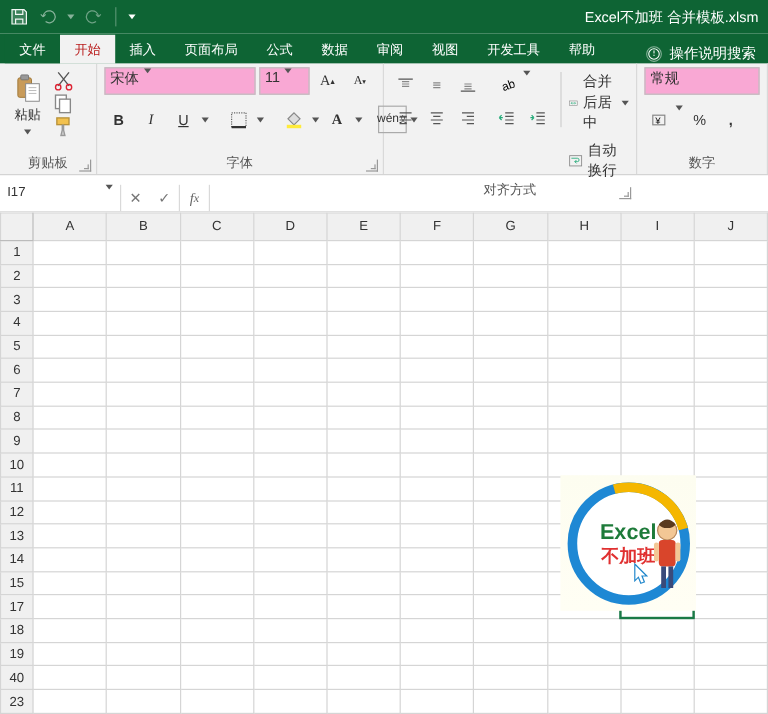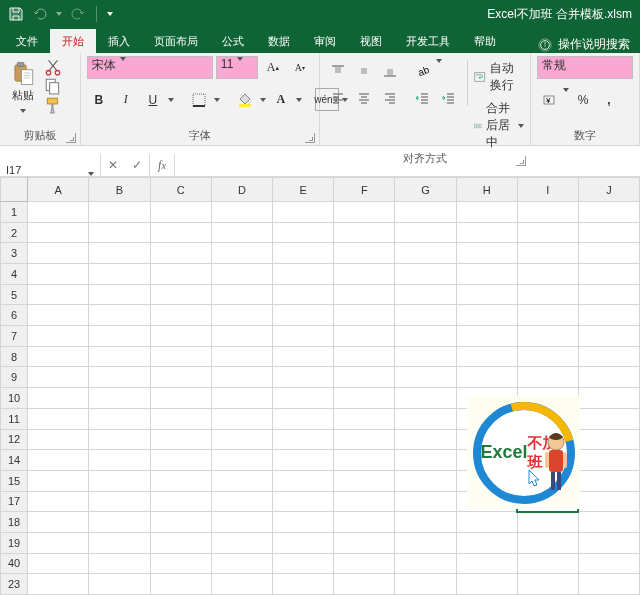--- a/index.html
+++ b/index.html
@@ -26,37 +26,37 @@
 .big-btn-label{font-size:11px;text-align:center}
 .mini-col{display:flex;flex-direction:column;gap:3px;padding-top:3px}
 .mini-icon{width:18px;height:16px;display:flex;align-items:center;justify-content:center}
 .font-row1,.font-row2{display:flex;align-items:center;gap:3px}
 .combo{height:21px;border:1px solid #bfbfbf;background:#f9a8d4;display:flex;padding:0 4px;font-size:12px}
 .combo .arrow{margin-left:4px}
 .font-row2{margin-top:5px}
 .rbtn{width:22px;height:21px;display:flex;align-items:center;justify-content:center;border:1px solid transparent;font-size:12px}
 .rbtn svg{width:14px;height:14px}
 .namebox-row{height:22px;border-bottom:1px solid #d9d9d9;display:flex;align-items:stretch;background:#fff;margin-top:8px}
-.namebox{width:88px;border-right:1px solid #d9d9d9;display:flex;align-items:flex-end;padding:0 6px;font-size:11px}
+.namebox{width:88px;border-right:1px solid #d9d9d9;display:flex;align-items:flex-start;padding:0 6px;font-size:11px}
 .namebox .arrow{margin-left:auto;color:#666}
 .fx-btns{display:flex;align-items:center;border-right:1px solid #d9d9d9}
 .fx-btn{width:24px;display:flex;align-items:center;justify-content:center;color:#777}
 .fx-label{width:24px;display:flex;align-items:center;justify-content:center;font-style:italic;font-family:"Times New Roman",serif;border-right:1px solid #d9d9d9;color:#666}
 .formula-bar{flex:1;padding:0 6px}
 .grid-wrap{flex:1;display:flex;overflow:hidden}
 .grid{border-collapse:collapse;table-layout:fixed}
 .grid th,.grid td{border:1px solid #d5d5d5;font-weight:normal;font-size:11px}
 .grid .corner{width:25px;height:18px;background:#f0f0f0;border-right:1px solid #bbb;border-bottom:1px solid #bbb}
 .grid .colh{height:18px;background:#f0f0f0;color:#333;text-align:center}
 .grid .rowh{width:25px;background:#f0f0f0;color:#333;text-align:center}
 .grid td.cell{background:#fff;height:15px}
 .grid td.selected{outline:2px solid #1a7a47;outline-offset:-1px}
 .colw{width:62px}
 .logo-img{position:absolute;left:467px;top:219px;width:113px;height:113px;background:linear-gradient(#fdfdf0,#fffef4);display:flex;align-items:center;justify-content:center}
-.logo-ring{width:86px;height:86px;border-radius:50%;border:8px solid #1e88d4;display:flex;flex-direction:row;align-items:center;justify-content:center;position:relative;background:#fff}
+.logo-ring{width:86px;height:86px;border-radius:50%;border:8px solid #1e88d4;display:flex;flex-direction:column;align-items:center;justify-content:center;position:relative;background:#fff}
 .logo-ring::before{content:"";position:absolute;inset:-8px;border-radius:50%;border:8px solid transparent;border-top-color:#f5b700;transform:rotate(30deg)}
 .logo-t1{font-weight:bold;font-size:18px;color:#1e7b3a;font-family:Arial}
 .logo-t2{font-weight:bold;font-size:15px;color:#e03030}
 .logo-cursor{position:absolute;right:24px;bottom:8px;width:16px;height:20px}
 .logo-person{position:absolute;right:-4px;bottom:2px;width:30px;height:62px}
 .arrow{width:0;height:0;border-left:3px solid transparent;border-right:3px solid transparent;border-top:4px solid #555;display:inline-block}
 .sep-v{width:1px;background:#d0d0d0;margin:4px 3px}
 </style>
 </head>
 <body>
@@ -255,32 +255,32 @@
                   <path d="M6 3h7M6 6h7M6 9h7M6 12h7" stroke="#555"></path>
                   <path d="M1 7l3 0m0 0l-2-2m2 2l-2 2" stroke="#2a7"></path>
                 </svg>
               </span>
           </div>
         </div>
         <div class="sep-v" style="height:46px"></div>
         <div style="display:flex;flex-direction:column;gap:6px;padding-top:4px">
           <div style="display:flex;align-items:center;gap:4px">
             <svg width="16" height="16" viewBox="0 0 16 16">
-                <rect x="1" y="2" width="14" height="12" fill="none" stroke="#888"></rect>
-                <path d="M3 5h7a2 2 0 0 1 0 4H7m0 0l2-2m-2 2l2 2" stroke="#2a7" fill="none"></path>
-              </svg>
-            <span>自动换行</span>
+                <rect x="1" y="4" width="14" height="8" fill="none" stroke="#888"></rect>
+                <path d="M4 8h8M6 6l-2 2 2 2M10 6l2 2-2 2" stroke="#2a7" fill="none"></path>
+              </svg>
+            <span>合并后居中</span>
+            <span class="arrow"></span>
           </div>
           <div style="display:flex;align-items:center;gap:4px">
             <svg width="16" height="16" viewBox="0 0 16 16">
-                <rect x="1" y="4" width="14" height="8" fill="none" stroke="#888"></rect>
-                <path d="M4 8h8M6 6l-2 2 2 2M10 6l2 2-2 2" stroke="#2a7" fill="none"></path>
-              </svg>
-            <span>合并后居中</span>
-            <span class="arrow"></span>
+                <rect x="1" y="2" width="14" height="12" fill="none" stroke="#888"></rect>
+                <path d="M3 5h7a2 2 0 0 1 0 4H7m0 0l2-2m-2 2l2 2" stroke="#2a7" fill="none"></path>
+              </svg>
+            <span>自动换行</span>
           </div>
         </div>
       </div>
       <div class="group-label"><span>对齐方式</span><span class="dlg"></span></div>
     </div>
 
     <div class="group" style="flex:1">
       <div class="group-body" style="flex-direction:column">
         <div class="combo" style="width:86px">
             <span>常规</span>
@@ -468,20 +468,33 @@
             <td class="cell colw"></td>
             <td class="cell colw"></td>
             <td class="cell colw"></td>
             <td class="cell colw"></td>
             <td class="cell colw"></td>
             <td class="cell colw"></td>
             <td class="cell colw"></td>
           </tr>
           <tr>
             <th class="rowh">12</th>
+            <td class="cell colw"></td>
+            <td class="cell colw"></td>
+            <td class="cell colw"></td>
+            <td class="cell colw"></td>
+            <td class="cell colw"></td>
+            <td class="cell colw"></td>
+            <td class="cell colw"></td>
+            <td class="cell colw"></td>
+            <td class="cell colw"></td>
+            <td class="cell colw"></td>
+          </tr>
+          <tr>
+            <th class="rowh">13</th>
             <td class="cell colw"></td>
             <td class="cell colw"></td>
             <td class="cell colw"></td>
             <td class="cell colw"></td>
             <td class="cell colw"></td>
             <td class="cell colw"></td>
             <td class="cell colw"></td>
             <td class="cell colw"></td>
             <td class="cell colw"></td>
             <td class="cell colw"></td>

